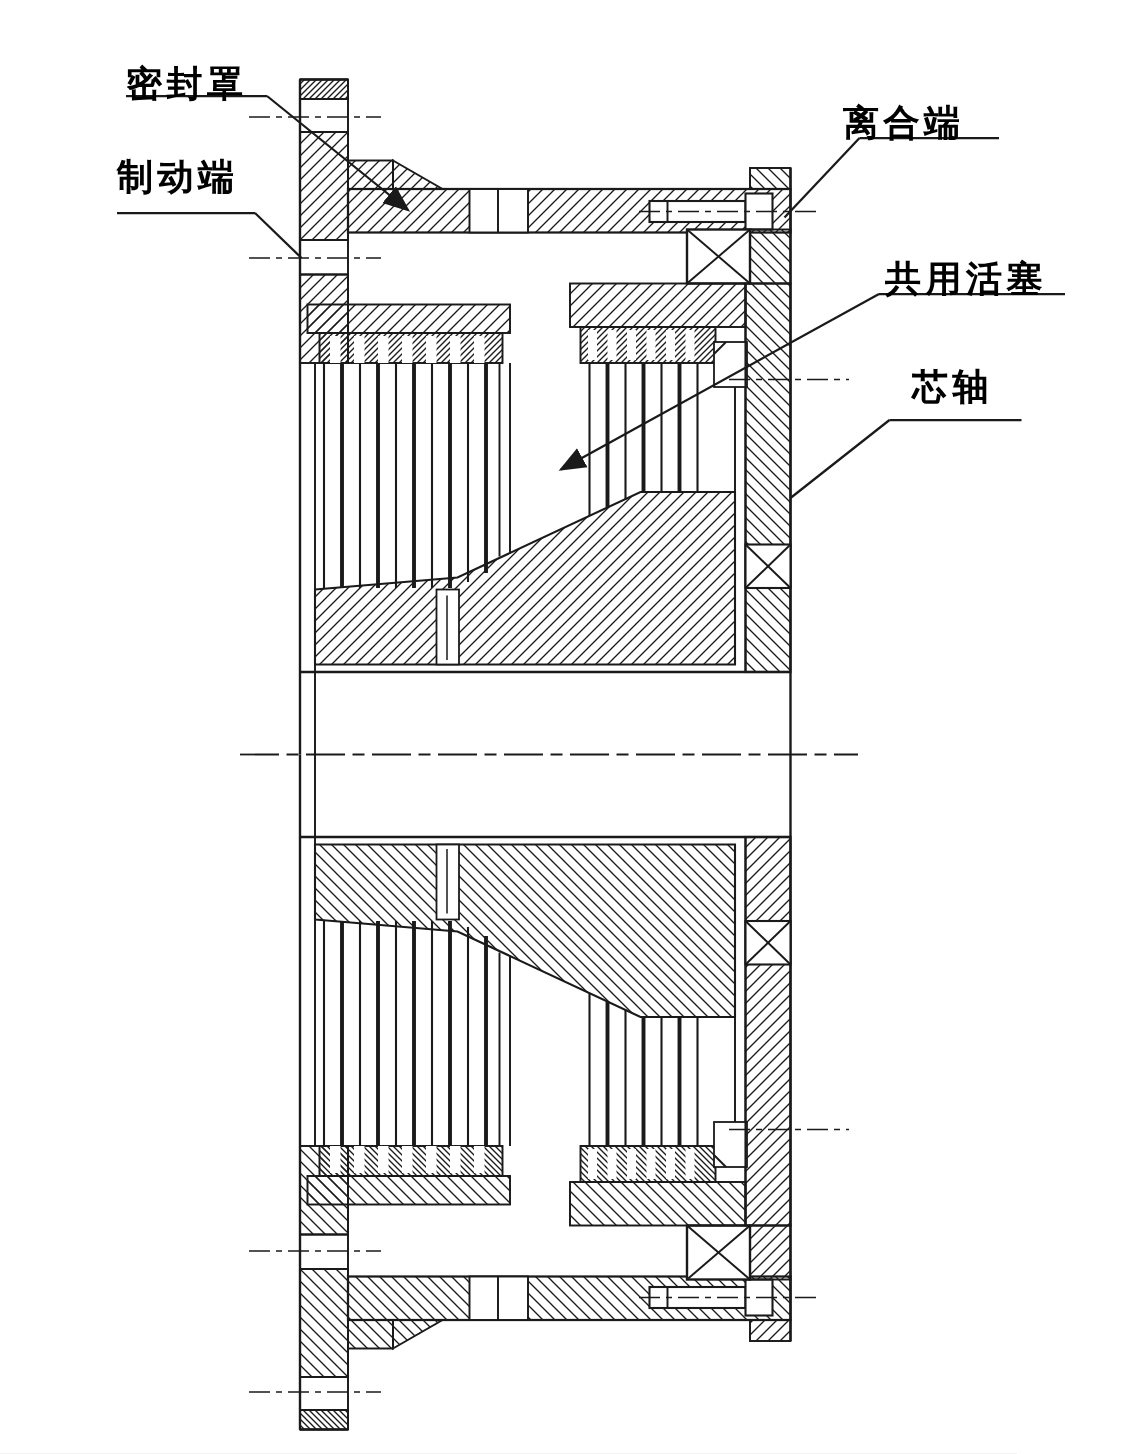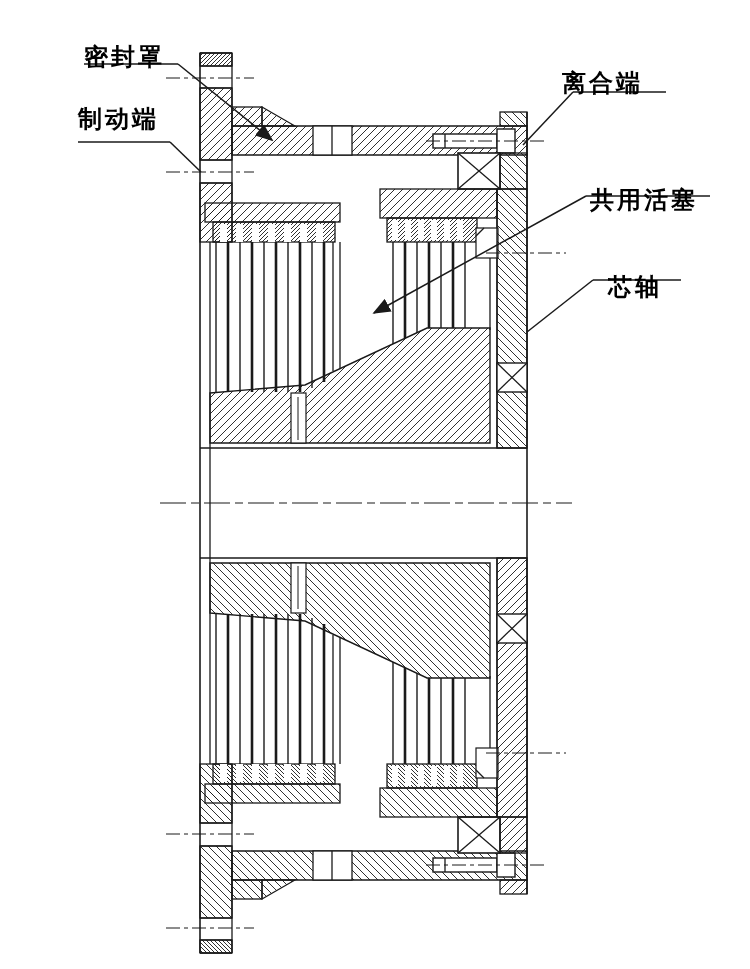--- a/index.html
+++ b/index.html
@@ -176,17 +176,17 @@
       <line x1="593" y1="280" x2="527" y2="332"></line>
     </g>
   </svg>
 
   <div class="callout" style="left:84px;top:34px;">密封罩</div>
 
   <div class="callout" style="left:78px;top:96px;">制动端</div>
 
   <div class="callout" style="left:562px;top:60px;">离合端</div>
 
-  <div class="callout" style="left:590px;top:177px;">共用活塞</div>
+  <div class="callout" style="left:590px;top:164px;">共用活塞</div>
 
-  <div class="callout" style="left:608px;top:264px;">芯轴</div>
+  <div class="callout" style="left:608px;top:236px;">芯轴</div>
 
 </div>
 
 </body></html>

